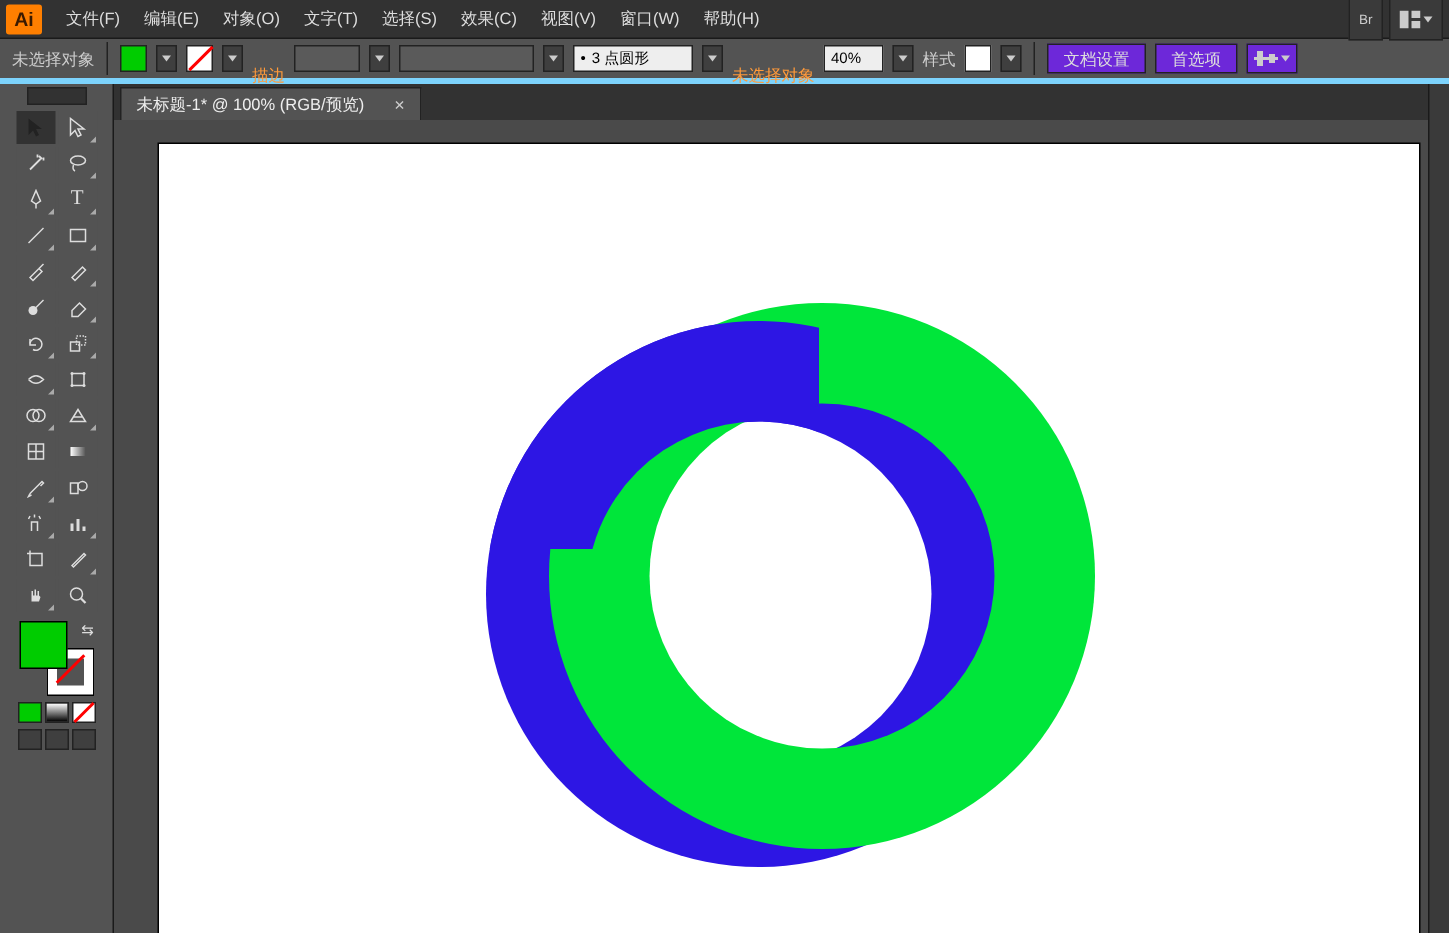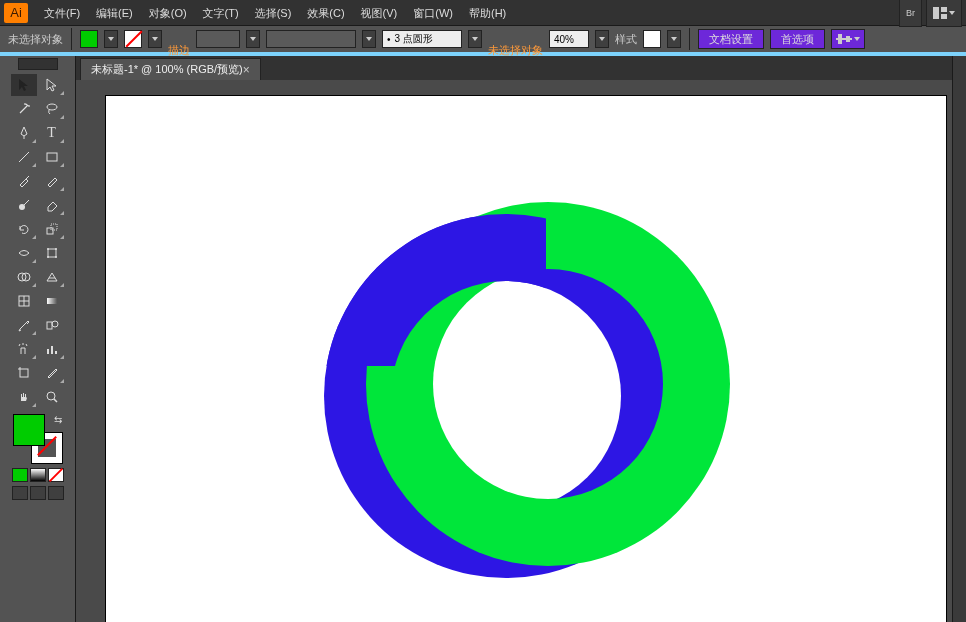--- a/index.html
+++ b/index.html
@@ -1,19 +1,19 @@
 <!DOCTYPE html>
 <html><head>
 <meta charset="utf-8">
 <style>
 * { margin: 0; padding: 0; box-sizing: border-box; font-family: "Microsoft YaHei", Arial, sans-serif; }
 body { background: #323232; color: #ccc; font-size: 11px; overflow: hidden; width: 966px; height: 622px; }
 
 .menubar { height: 26px; background: #323232; display: flex; align-items: center; padding: 0 4px; border-bottom: 1px solid #1a1a1a; }
-.app-logo { width: 24px; height: 20px; background: #ff7f00; color: #3a1a00; font-weight: normal; font-size: 13px; display: flex; align-items: center; justify-content: center; border-radius: 2px; margin-right: 8px; }
+.app-logo { width: 24px; height: 20px; background: #ff7f00; color: #3a1a00; font-weight: bold; font-size: 13px; display: flex; align-items: center; justify-content: center; border-radius: 2px; margin-right: 8px; }
 .menu-item { padding: 16px 8px; color: #ddd; cursor: pointer; line-height: 26px; }
 .menubar-right { margin-left: auto; display: flex; align-items: center; gap: 4px; }
 .mb-btn { height: 29px; padding: 0 6px; background: #3a3a3a; border: 1px solid #222; display: flex; align-items: center; }
 
 .optbar { height: 30px; background: #535353; display: flex; align-items: center; padding: 0 8px; gap: 6px; border-bottom: 4px solid #7dd3fc; font-size: 11px; }
 .opt-text { color: #ccc; white-space: nowrap; }
 .opt-label-orange { color: #ff9a3a; margin-top: 23px; }
 .swatch { width: 18px; height: 18px; border: 1px solid #222; position: relative; }
 .sw-green { background: #0c0; }
 .sw-none { background: #fff; }
@@ -48,21 +48,21 @@
 .cr-grad { background: linear-gradient(#fff,#000); }
 .cr-none { background: #fff; position: relative; }
 .cr-none::after { content:""; position:absolute; left:-2px; top:5px; width:18px; height:2px; background:#f00; transform:rotate(-45deg); }
 
 .mode-row { display: flex; gap: 2px; margin-top: 4px; }
 .mode-btn { width: 16px; height: 14px; background: #3f3f3f; border: 1px solid #222; }
 
 .doc-area { flex: 1; background: #323232; display: flex; flex-direction: column; }
 .dock-strip { width: 14px; background: #3a3a3a; border-left: 1px solid #1a1a1a; }
 .tabbar { height: 24px; background: #323232; display: flex; align-items: flex-end; padding-left: 4px; }
-.doc-tab { height: 22px; background: #535353; padding: 0 10px; display: flex; align-items: center; color: #eee; font-size: 11px; border: 1px solid #222; border-bottom: none; gap: 0; }
+.doc-tab { height: 22px; background: #535353; padding: 0 10px; display: flex; align-items: center; color: #eee; font-size: 11px; border: 1px solid #222; border-bottom: none; gap: 20px; }
 .tab-close { font-size: 12px; cursor: pointer; color: #ccc; }
 .canvas-wrap { flex: 1; background: #4a4a4a; padding: 16px 0 0 30px; overflow: hidden; }
 .artboard { width: 840px; height: 530px; background: #fff; box-shadow: 0 0 0 1px #000; position: relative; }
 
 .ring-svg { position: absolute; left: 210px; top: 90px; }
 </style>
 </head>
 <body>
 
 <div class="menubar">

